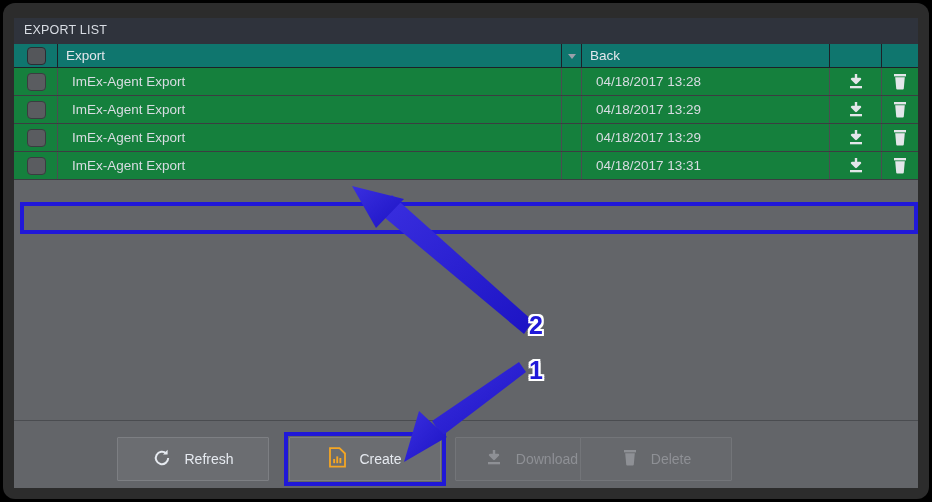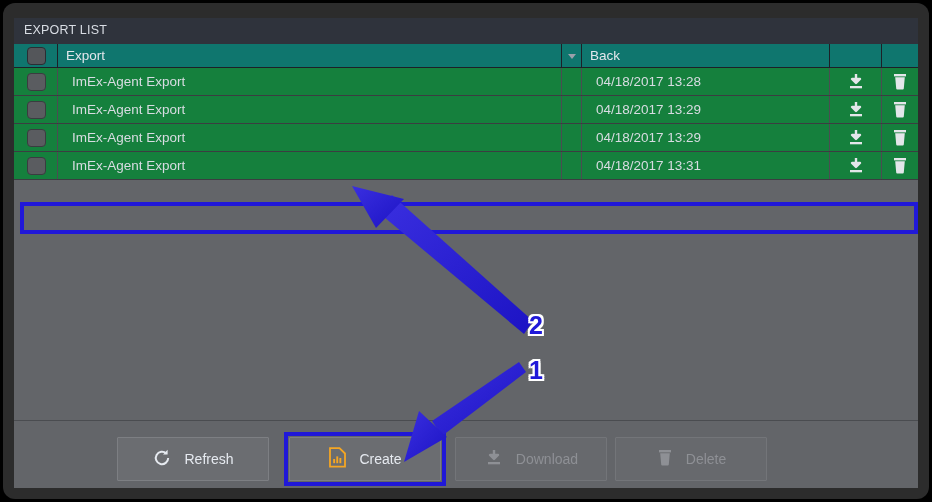--- a/index.html
+++ b/index.html
@@ -193,21 +193,21 @@
   }
   .btn .lbl { white-space: nowrap; }
   .btn.disabled {
     background: #67696d;
     border-color: #737579;
     color: #8e9095;
   }
   .btn-refresh  { left: 103px; width: 152px; }
   .btn-create   { left: 275px; width: 152px; }
   .btn-download { left: 441px; width: 152px; }
-  .btn-delete   { left: 601px; width: 152px; }
+  .btn-delete   { left: 566px; width: 152px; }
   .btn-back     { left: 753px; width: 151px; }
 
   .btn-hl {
     position: absolute;
     left: 270px; top: 11px;
     width: 162px; height: 54px;
     border: 4px solid #2018d8;
     box-sizing: border-box;
     z-index: 41;
     pointer-events: none;

